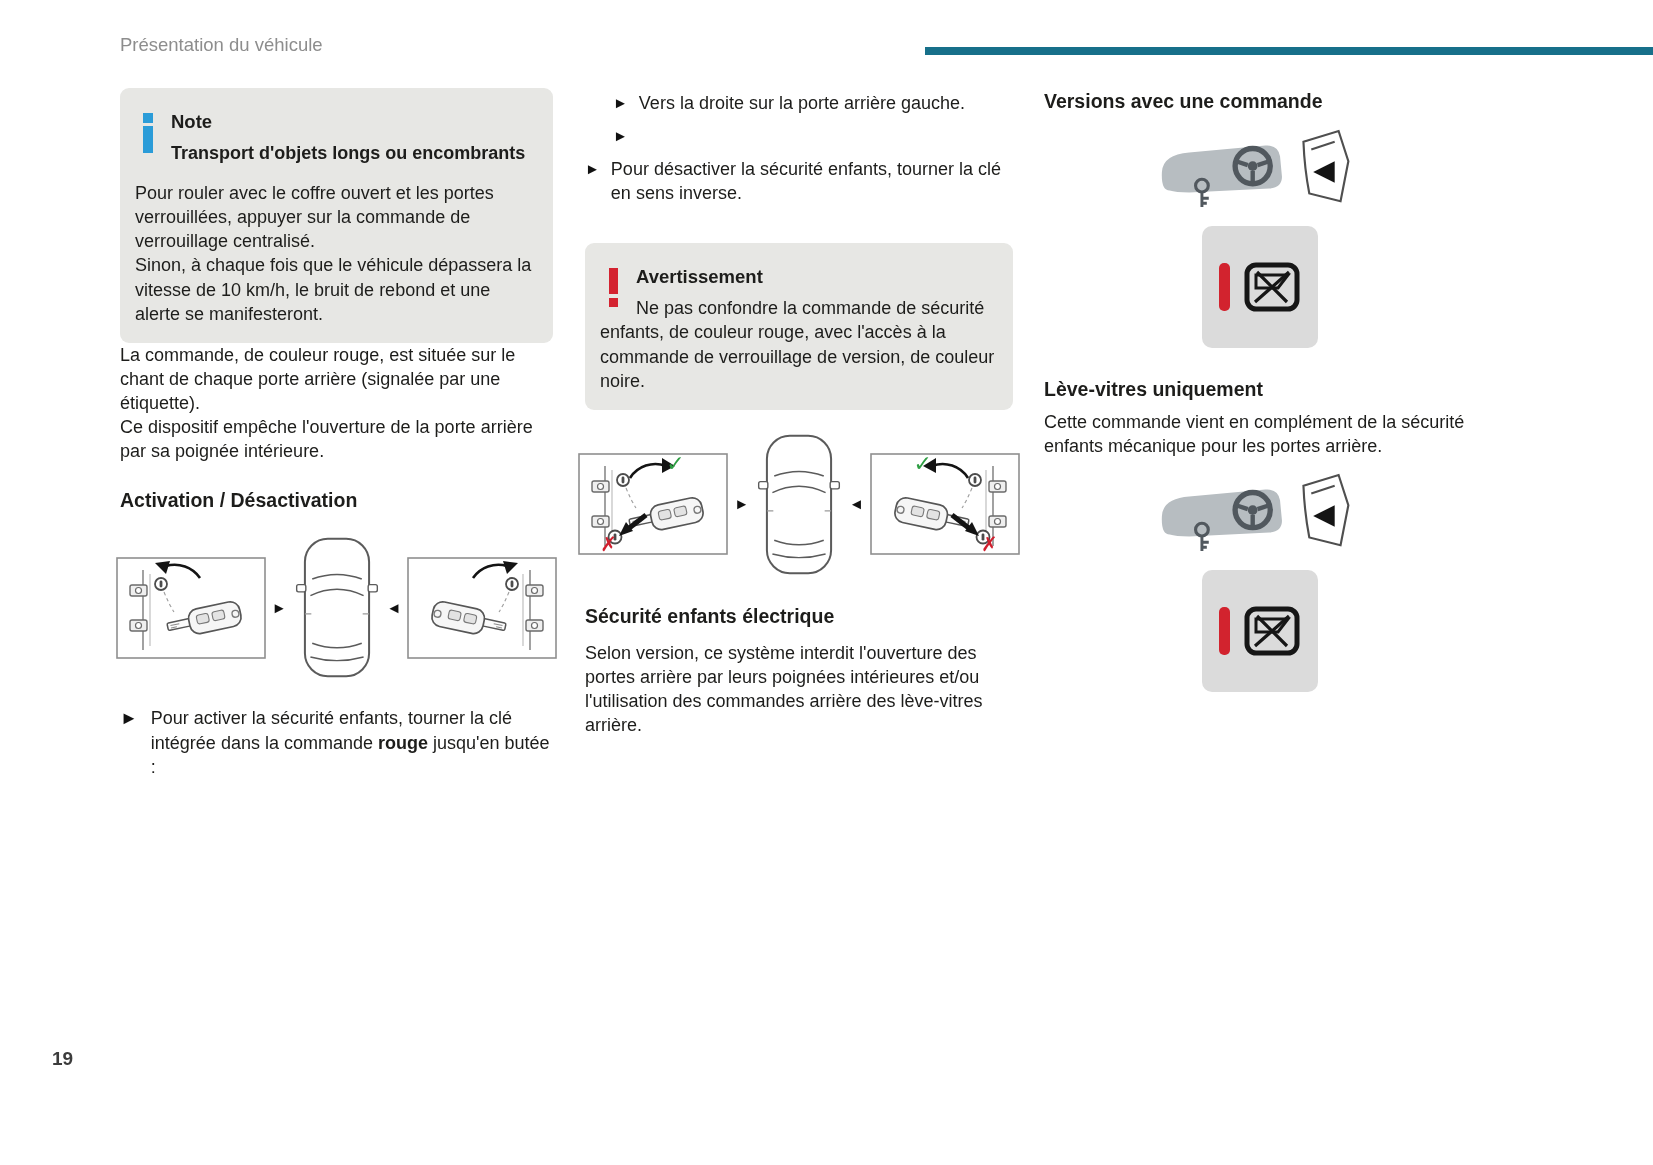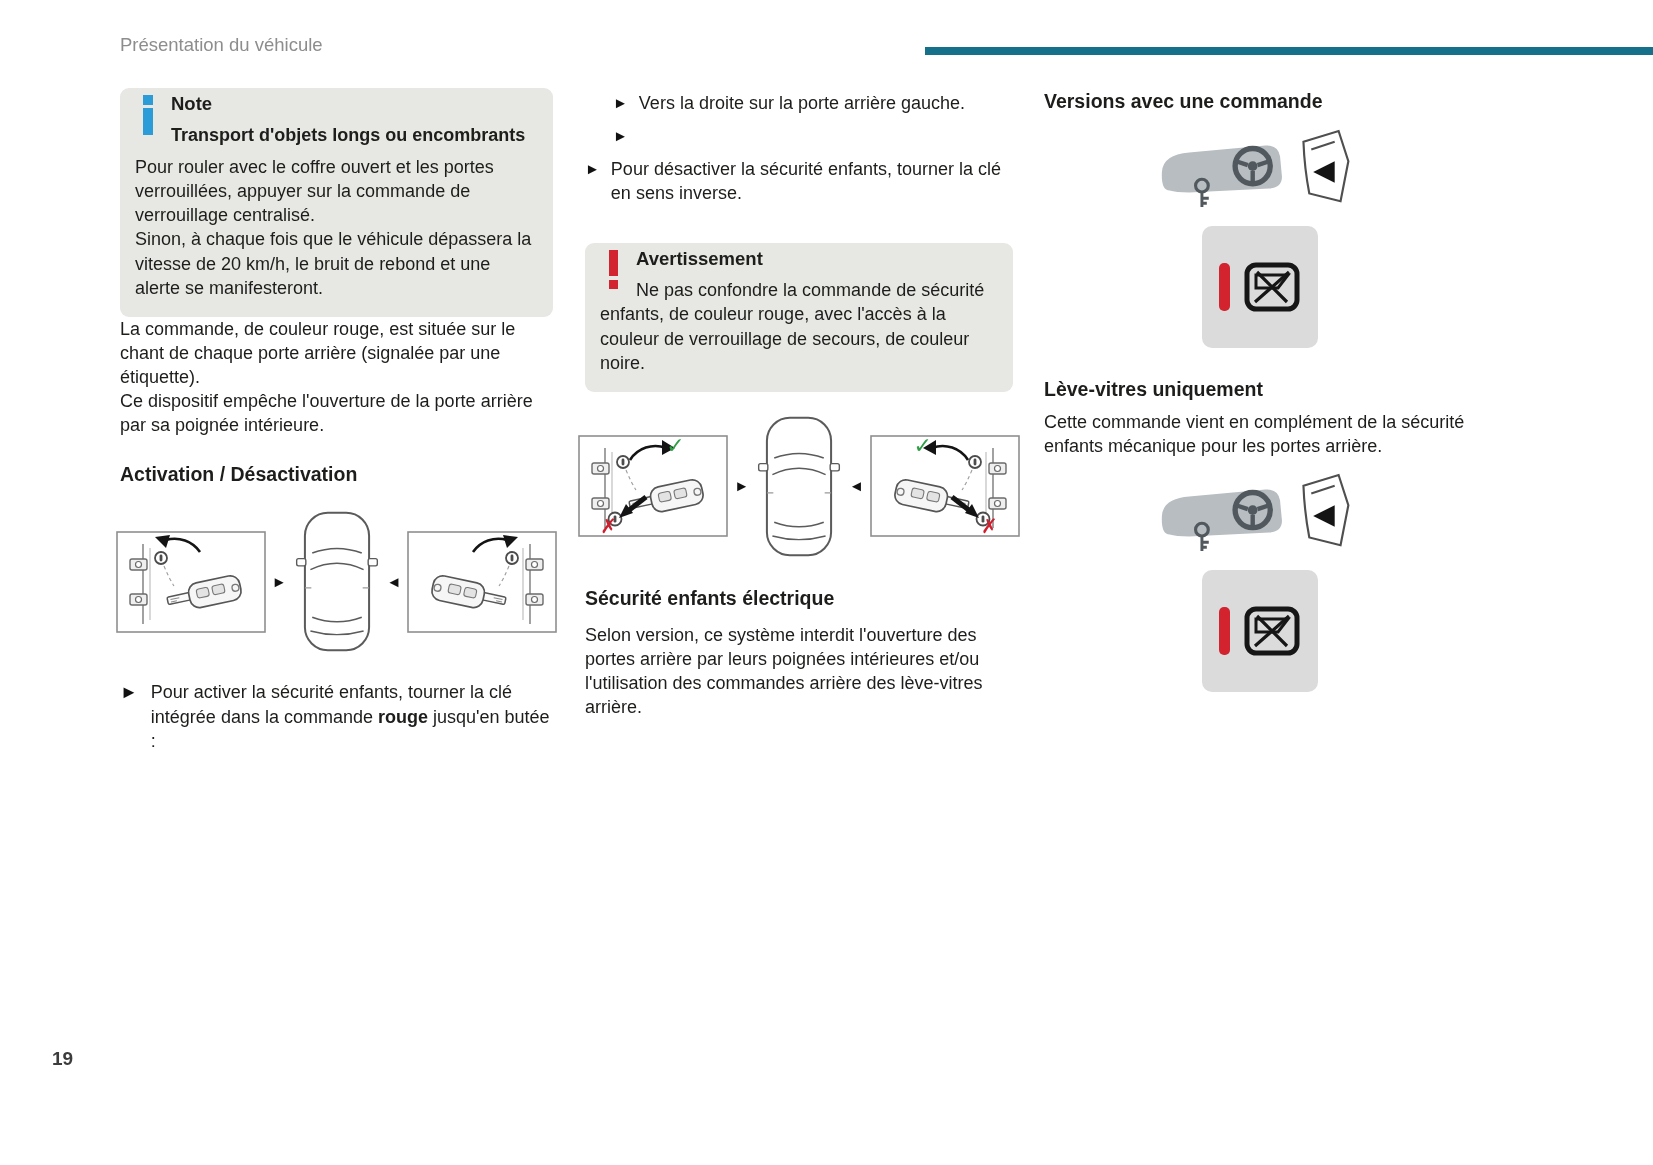--- a/index.html
+++ b/index.html
@@ -8,28 +8,28 @@
   .page { position:relative; width:1653px; height:1165px; background:#fff; overflow:hidden; }
 
   .runhead { position:absolute; left:120px; top:34px; font-size:18.5px; color:#8d8d8d; }
   .accent-bar { position:absolute; left:925px; top:47px; width:728px; height:8px; background:var(--accent-teal,#17708a); }
 
   .col { position:absolute; top:88px; font-size:18px; line-height:1.34; }
   .col1 { left:120px; width:433px; }
   .col2 { left:585px; width:428px; }
   .col3 { left:1044px; width:432px; }
 
-  .graybox { background:var(--box-gray,#e7e7e4); border-radius:9px; padding:4px 17px 17px 15px; overflow:hidden; }
+  .graybox { background:var(--box-gray,#e7e7e4); border-radius:9px; padding:22px 17px 17px 15px; overflow:hidden; }
   .box-icon { float:left; width:12px; margin:3px 17px 2px 7px; display:flex; flex-direction:column; align-items:center; }
   .info-icon .dot { width:10px; height:10px; background:var(--note-blue,#2b9cd8); margin-bottom:3px; }
   .info-icon .bar { width:10px; height:27px; background:var(--note-blue,#2b9cd8); }
   .warn-icon .bar { width:9px; height:26px; background:var(--warning-red,#d42330); }
   .warn-icon .dot { width:9px; height:9px; background:var(--warning-red,#d42330); margin-top:4px; }
   .box-title { font-weight:bold; font-size:18.5px; display:block; line-height:1.35; margin-bottom:6px; }
-  .box-sub { font-weight:bold; display:block; margin-bottom:8px; }
+  .box-sub { font-weight:bold; display:block; margin-bottom:16px; }
 
   .sec-title { font-variant:small-caps; font-weight:bold; font-size:33px; line-height:1.25; letter-spacing:0.2px; color:#3d3d3c; margin:30px 0 16px; }
   .subhead { font-weight:bold; font-size:19.5px; margin:24px 0 12px; }
   .h3 { font-weight:bold; font-size:19.5px; margin:0 0 8px; }
   .mt12 { margin-top:28px; }
   p.body { margin:0; }
 
   .bullet { display:flex; margin:3px 0 9px; }
   .bullet .tri { flex:0 0 auto; font-size:15px; line-height:1.6; margin-right:11px; color:#111; }
   .bullet.big .tri { font-size:18px; line-height:1.35; margin-right:13px; }
@@ -140,21 +140,21 @@
   <div class="col col1">
 
     <section class="graybox">
       <span class="box-icon info-icon">
           <span class="dot"></span>
           <span class="bar"></span>
         </span>
       <span class="box-title">Note</span>
       <span class="box-sub">Transport d'objets longs ou encombrants</span>
       <div class="box-body">Pour rouler avec le coffre ouvert et les portes verrouillées, appuyer sur la commande de verrouillage centralisé.</div>
-      <div class="box-body">Sinon, à chaque fois que le véhicule dépassera la vitesse de 20 km/h, le bruit de rebond et une alerte se manifesteront.</div>
+      <div class="box-body">Sinon, à chaque fois que le véhicule dépassera la vitesse de 10 km/h, le bruit de rebond et une alerte se manifesteront.</div>
     </section>
 
     <p class="body">La commande, de couleur rouge, est située sur le chant de chaque porte arrière (signalée par une étiquette).</p>
     <p class="body">Ce dispositif empêche l'ouverture de la porte arrière par sa poignée intérieure.</p>
 
     <h2 class="subhead">Activation / Désactivation</h2>
 
     <div class="illus">
       <div class="panel">
         <svg viewBox="0 0 150 102">
@@ -192,21 +192,21 @@
       <span class="tri">►</span>
       <div class="btxt">Pour désactiver la sécurité enfants, tourner la clé en sens inverse.</div>
     </div>
 
     <section class="graybox warnbox">
       <span class="box-icon warn-icon">
           <span class="bar"></span>
           <span class="dot"></span>
         </span>
       <span class="box-title">Avertissement</span>
-      <div class="box-body">Ne pas confondre la commande de sécurité enfants, de couleur rouge, avec l'accès à la couleur de verrouillage de secours, de couleur noire.</div>
+      <div class="box-body">Ne pas confondre la commande de sécurité enfants, de couleur rouge, avec l'accès à la commande de verrouillage de version, de couleur noire.</div>
     </section>
 
     <div class="illus">
       <div class="panel">
         <svg viewBox="0 0 150 102">
             <use href="#sym-panel-elec"></use>
           </svg>
         <span class="ov check">✓</span>
         <span class="ov cross">✗</span>
       </div>

